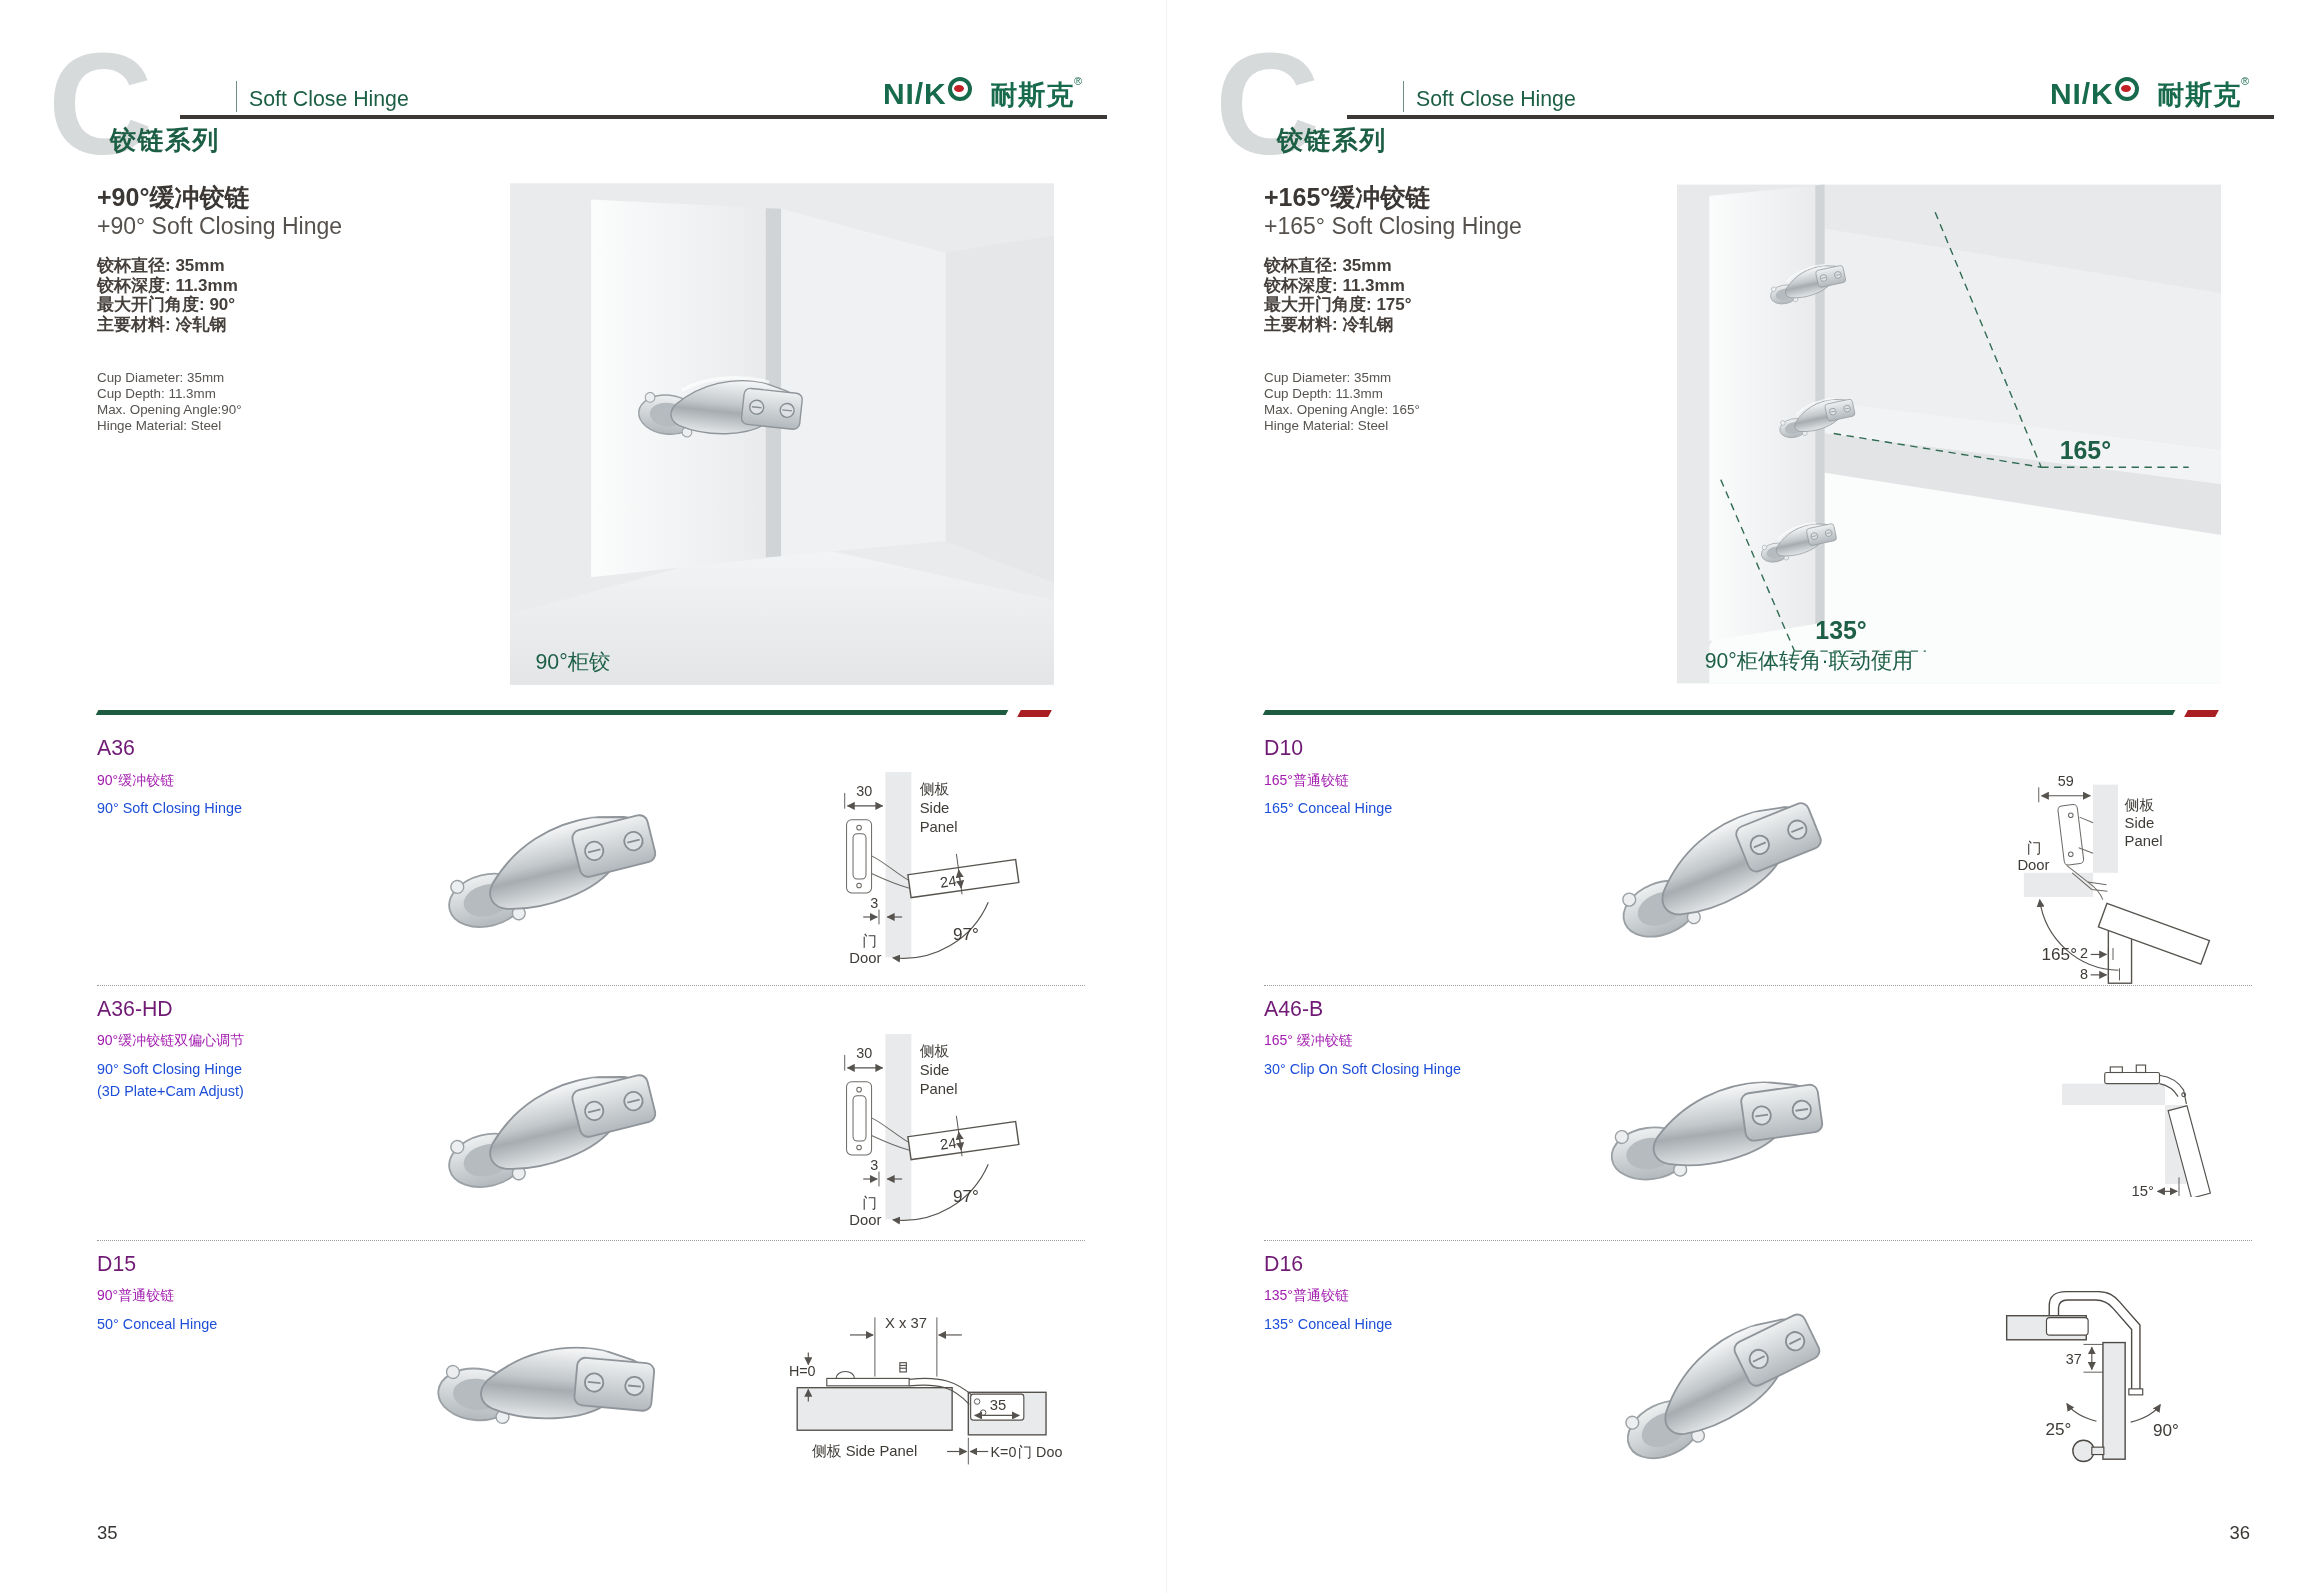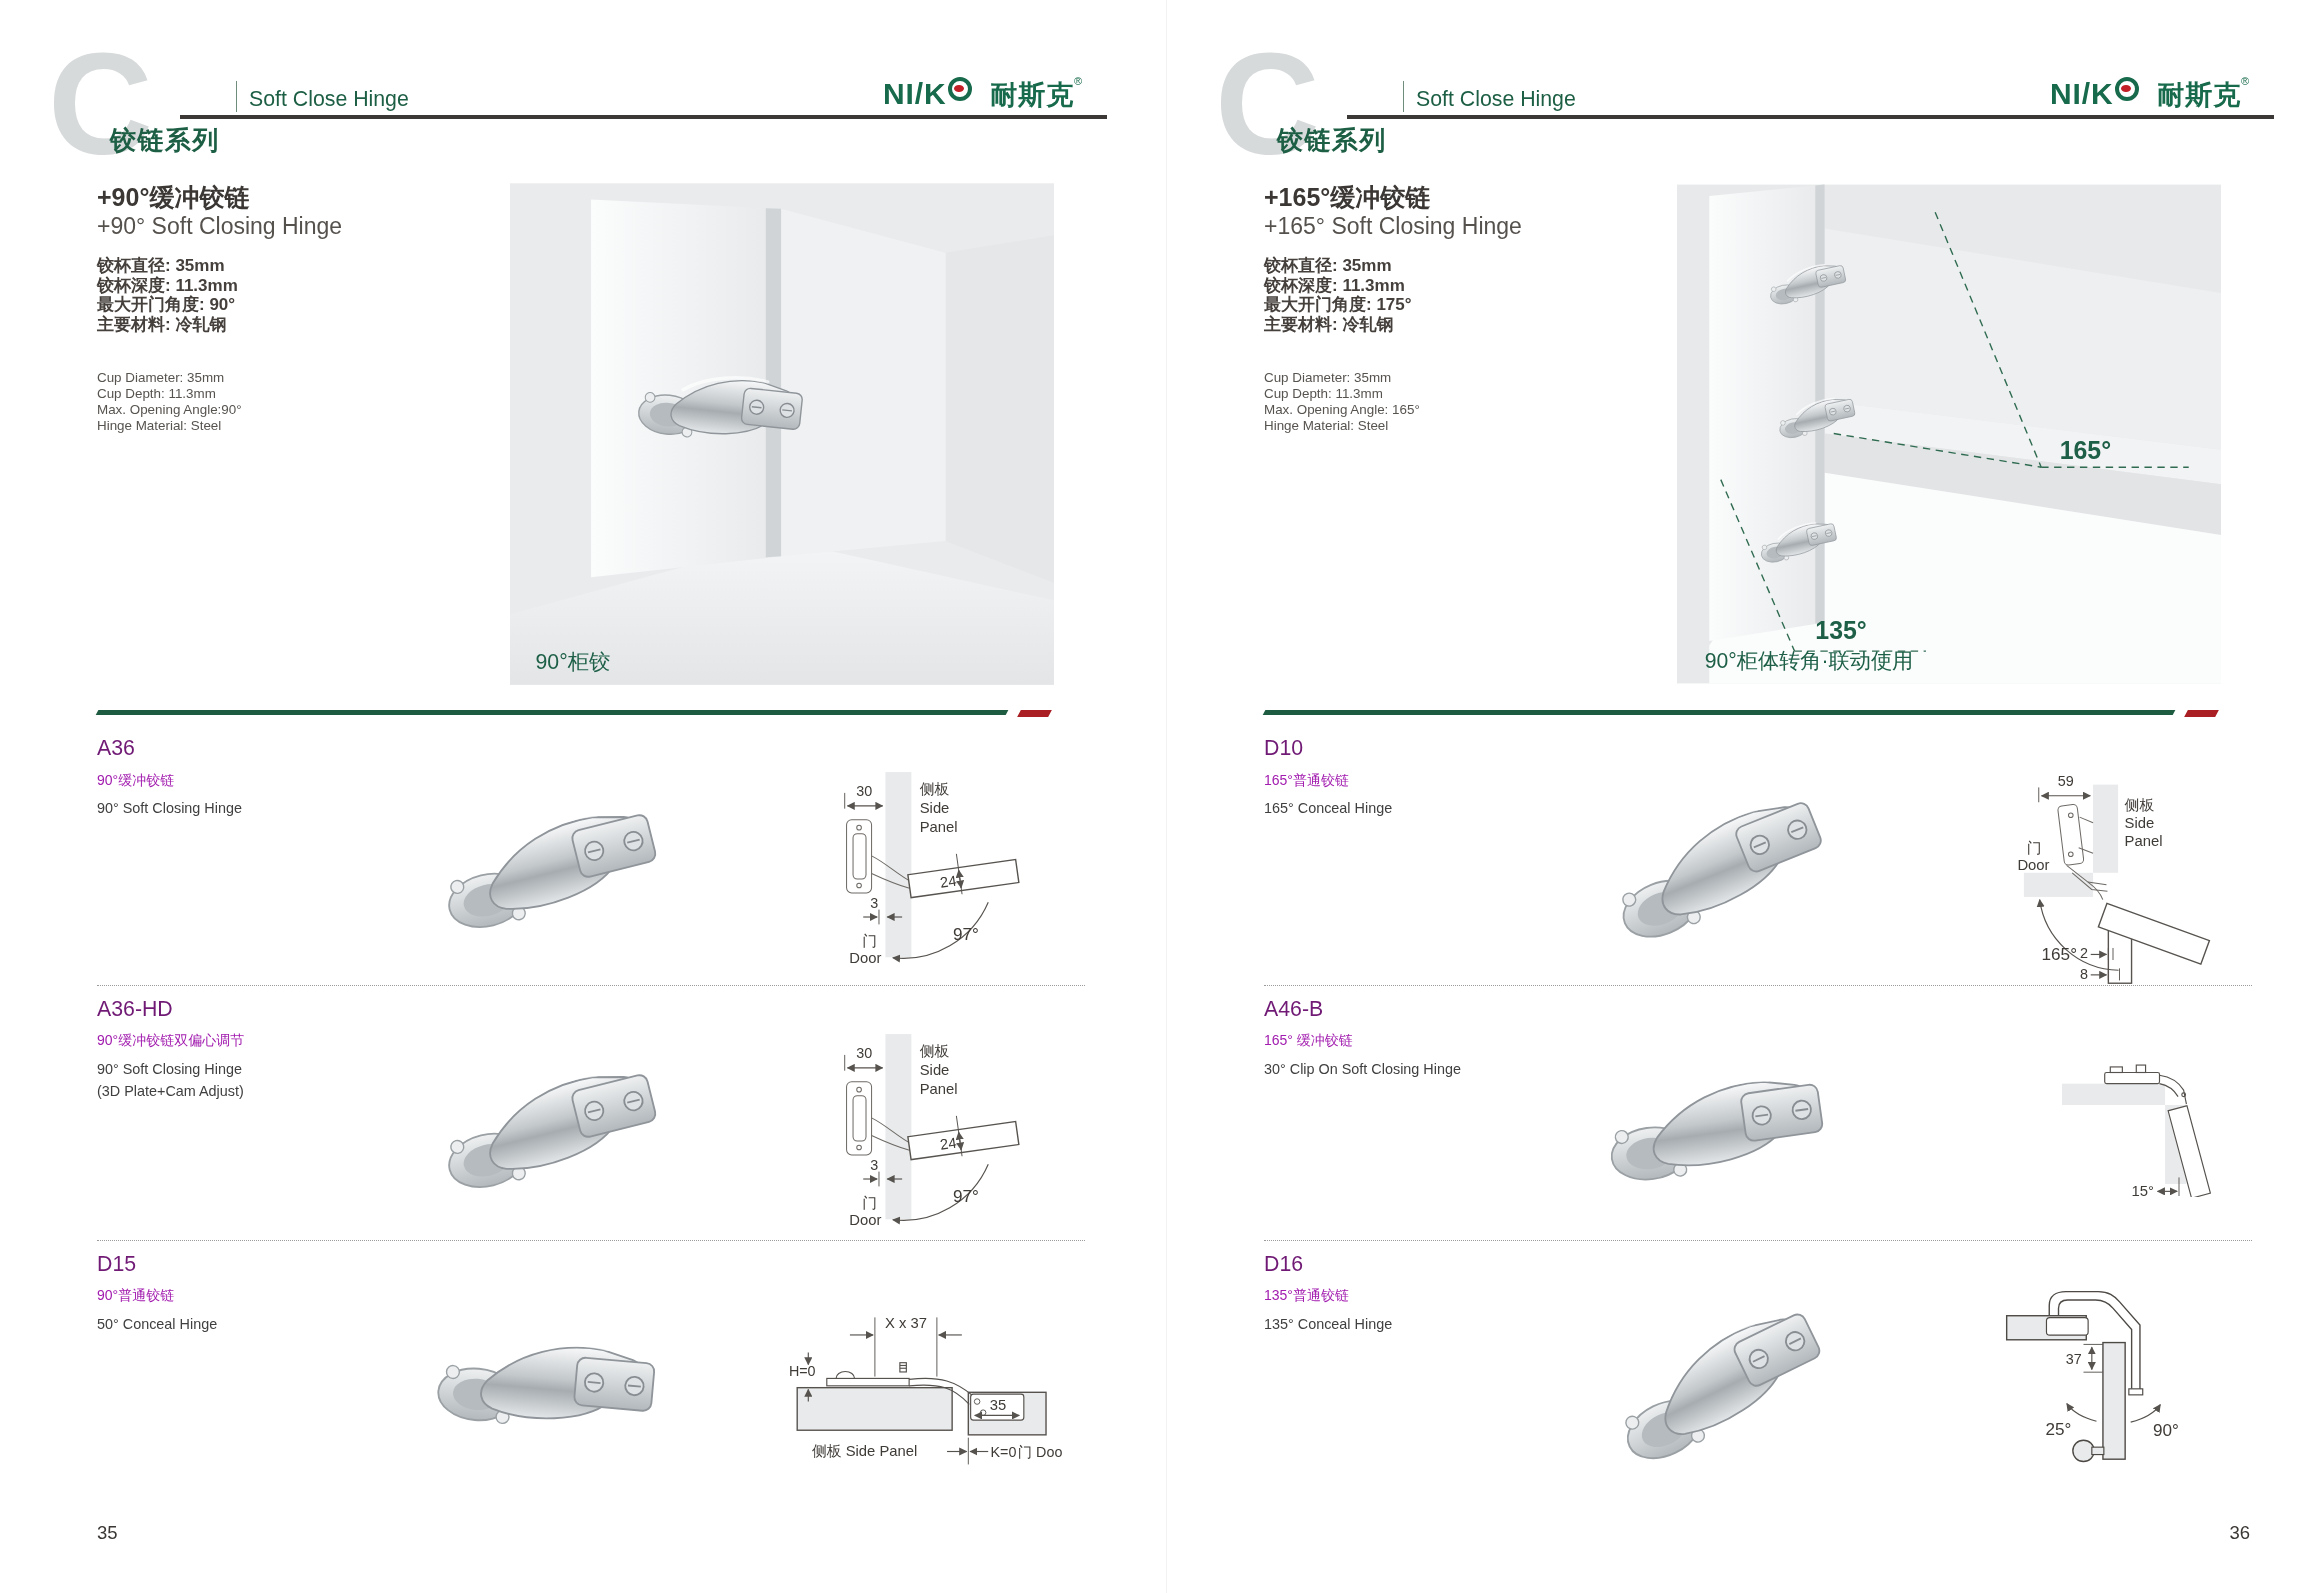--- a/index.html
+++ b/index.html
@@ -43,21 +43,21 @@
                transform:skewX(-28deg); }
   .sep-red { position:absolute; left:922px; top:0.5px; width:31px; height:7px; background:#a91f23;
              transform:skewX(-28deg); }
   .dotted { position:absolute; left:97px; width:988px; height:0;
             border-top:1.4px dotted #9b9b9b; }
   .dot-1 { top:985px; } .dot-2 { top:1240px; }
 
   
   .p-code { position:absolute; left:97px; font-size:21.3px; color:#701a75; white-space:nowrap;}
   .p-cn   { position:absolute; left:97px; font-size:14px; font-weight:normal; color:#a21caf; white-space:nowrap;}
-  .p-en   { position:absolute; left:97px; font-size:14.4px; color:#404040; white-space:nowrap;}
+  .p-en   { position:absolute; left:97px; font-size:14.4px; color:#1d4ed8; white-space:nowrap;}
   .r1 .p-code{top:736px;} .r1 .p-cn{top:772px;} .r1 .p-en{top:800px;}
   .r2 .p-code{top:997px;} .r2 .p-cn{top:1032px;} .r2 .p-en{top:1061px;} .r2 .p-en2{top:1083px;}
   .r3 .p-code{top:1252px;} .r3 .p-cn{top:1287px;} .r3 .p-en{top:1316px;}
   .photo { position:absolute; left:431px; width:239px; height:190px; }
   .ph1{top:763px;} .ph2{top:1023px;} .ph3{top:1280px;}
   .diagram { position:absolute; }
   .pagenum { position:absolute; top:1522px; font-size:18.5px; color:#3b3734; }
   .pn-left { left:97px; } .pn-right { right:83px; text-align:center; }
 
   svg text { font-family:"Liberation Sans","DejaVu Sans",sans-serif; fill:#3f3b37; }

